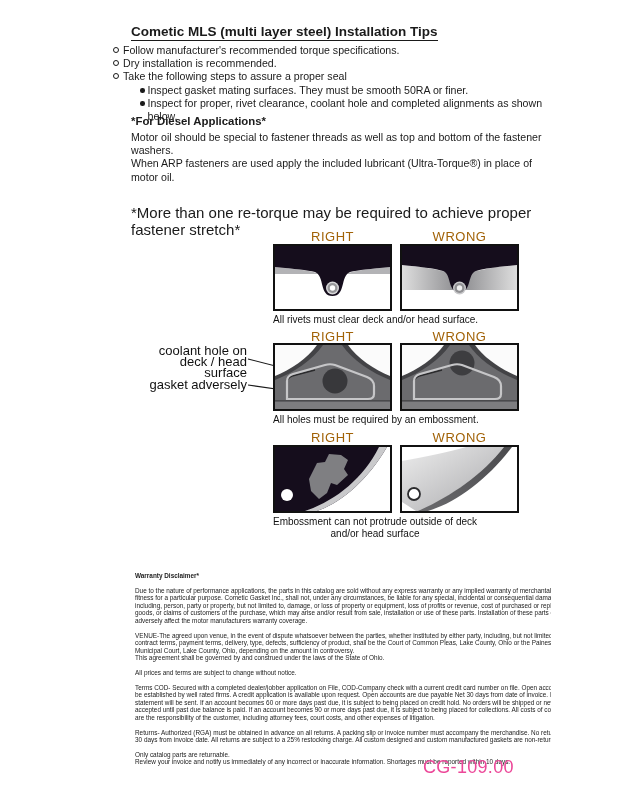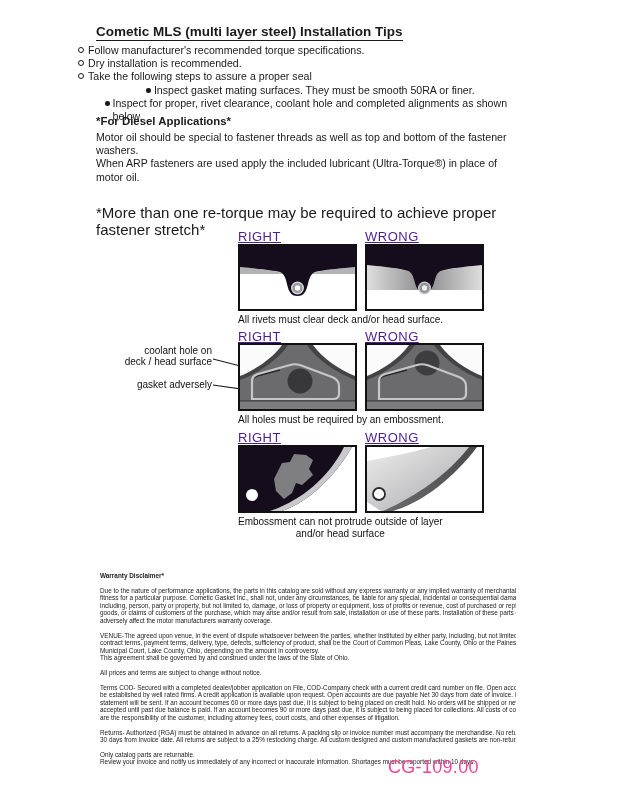--- a/index.html
+++ b/index.html
@@ -1,54 +1,54 @@
 <!DOCTYPE html>
 <html><head>
 <meta charset="utf-8">
 <style>
   html,body{margin:0;padding:0;background:#fff;}
   .page{position:relative;width:516px;height:800px;background:#ffffff;overflow:hidden;
-        font-family:"Liberation Sans", sans-serif;color:#1a1a1a;}
+        font-family:"Liberation Sans", sans-serif;color:#1a1a1a;margin-left:35px;}
   .abs{position:absolute;}
   .ml{white-space:pre-line;}
 
   
   #title{left:96px;top:24px;font-size:13.5px;font-weight:bold;
          border-bottom:1.6px solid #1a1a1a;padding-bottom:1px;}
 
   
   #bullets{left:78px;top:44px;font-size:10.6px;line-height:13.2px;}
   .b-row{display:flex;align-items:baseline;}
-  .b-ind{margin-left:27px;justify-content:center;}
+  .b-ind{margin-left:27px;}
   .circle-marker{width:4px;height:4px;border:1px solid #1a1a1a;border-radius:50%;
                  display:inline-block;margin-right:4px;position:relative;top:-1px;flex:0 0 auto;}
   .disc-marker{width:4.5px;height:4.5px;background:#1a1a1a;border-radius:50%;
                display:inline-block;margin-right:3px;position:relative;top:-1px;flex:0 0 auto;}
 
   
   #diesel-heading{left:96px;top:115px;font-size:11.4px;font-weight:bold;}
   #diesel-p1{left:96px;top:131px;font-size:10.6px;line-height:13.2px;}
   #diesel-p2{left:96px;top:163px;font-size:10.6px;line-height:13.2px;}
   #diesel-note{left:96px;top:204px;font-size:15px;}
 
   
-  .rw-label{width:119px;font-size:13px;letter-spacing:.5px;color:#4c1d95;text-decoration:underline;}
+  .rw-label{width:119px;text-align:center;font-size:13px;letter-spacing:.5px;color:#a16207;}
   .dlabel-l{left:238px;} .dlabel-r{left:365px;}
   .row1-lab{top:229px;} .row2-lab{top:329px;} .row3-lab{top:430px;}
   .dbox{width:119px;height:67px;border:2px solid #111;box-sizing:border-box;background:#fff;}
   .dbox svg{display:block;}
   .box-l{left:238px;} .box-r{left:365px;}
   .row1-box{top:244px;}
   .row2-box{top:343px;height:68px;}
   .row3-box{top:445px;height:68px;}
   .caption{left:238px;font-size:10px;line-height:11.5px;color:#111;text-align:center;}
   #cap1{top:314px;} #cap2{top:414px;} #cap3{top:516px;}
 
   
-  .callout{left:100px;width:112px;text-align:right;font-size:10px;line-height:11px;color:#111;}
+  .callout{left:100px;width:112px;text-align:right;font-size:13px;line-height:11px;color:#111;}
   #callout-coolant{top:345px;}
   #callout-emboss{top:379px;}
   #leader-lines{left:100px;top:340px;}
 
   
   #warranty{left:100px;top:572px;width:470px;font-size:6.4px;line-height:7.6px;color:#222;}
   #warranty .w-head{font-weight:bold;margin:0 0 7px 0;}
   #warranty p{margin:0 0 7px 0;}
 
   
@@ -202,21 +202,21 @@
         </linearGradient>
       </defs>
       <rect x="0" y="0" width="115" height="64" fill="#ffffff"></rect>
       <path d="M0,14 C26,9 48,5 64,0 L102,0 C80,28 48,50 18,64 L0,64 Z" fill="url(#gband)"></path>
       <path d="M0,64 L14,64 L0,55 Z" fill="#ffffff"></path>
       <path d="M16,64 C48,50 80,28 102,0 L110,0 C86,32 54,56 26,64 Z" fill="url(#gdark)"></path>
       <circle cx="12" cy="47" r="6" fill="#ffffff" stroke="#2c2c2e" stroke-width="1.8"></circle>
     </svg>
   </div>
 
-  <div class="abs caption ml" id="cap3">Embossment can not protrude outside of layer
+  <div class="abs caption ml" id="cap3">Embossment can not protrude outside of deck
 and/or head surface</div>
 
   <div class="abs" id="warranty">
     <p class="w-head">Warranty Disclaimer*</p>
     <p class="ml">Due to the nature of performance applications, the parts in this catalog are sold without any express warranty or any implied warranty of merchantability or
 fitness for a particular purpose.  Cometic Gasket Inc., shall not, under any circumstances, be liable for any special, incidental or consequential damages,
 including, person, party or property, but not limited to, damage, or loss of property or equipment, loss of profits or revenue, cost of purchased or replacement
 goods, or claims of customers of the purchase, which may arise and/or result from sale, installation or use of these parts.  Installation of these parts could
 adversely affect the motor manufacturers warranty coverage.</p>
     <p class="ml">VENUE-The agreed upon venue, in the event of dispute whatsoever between the parties, whether instituted by either party, including, but not limited to,

